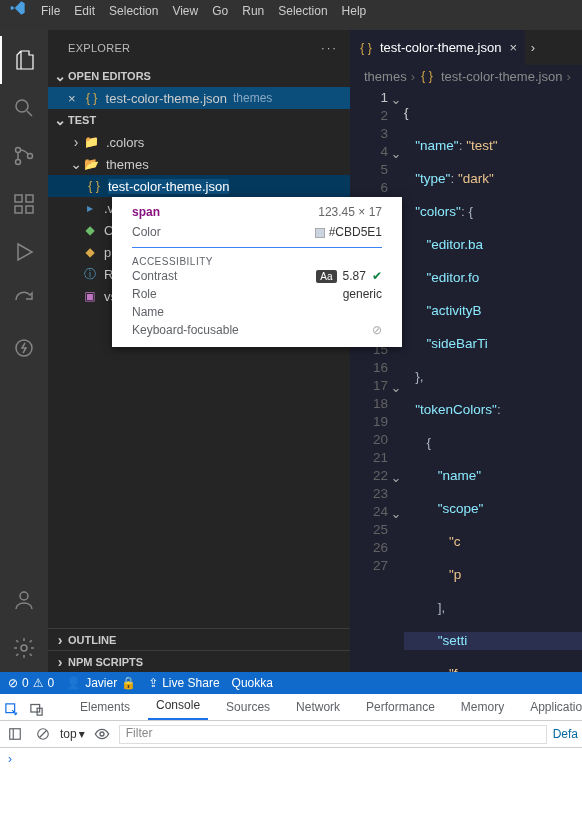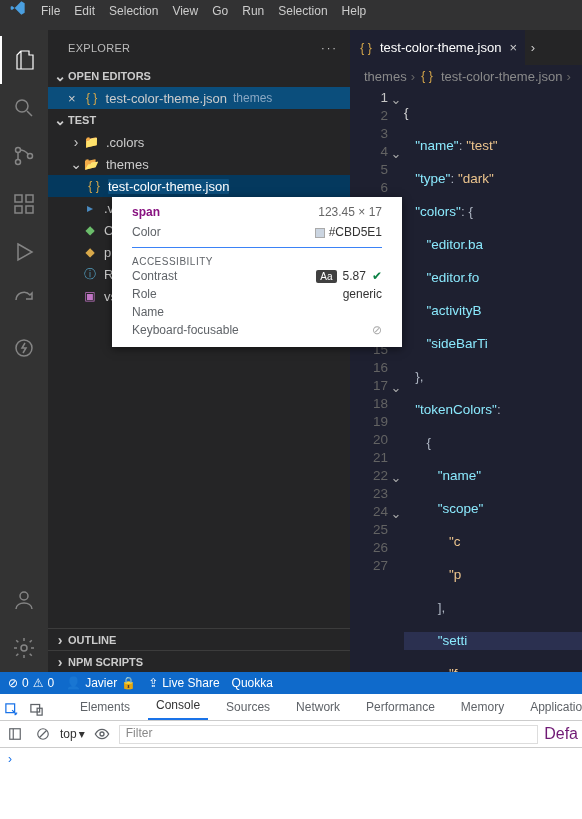--- a/index.html
+++ b/index.html
@@ -354,21 +354,21 @@
         <span>top</span> 
         <span>▾</span>
       </span>
     <div class="dt-icon">
         <svg width="16" height="16" viewBox="0 0 24 24" fill="none" stroke="currentColor" stroke-width="2">
           <path d="M2 12s4-7 10-7 10 7 10 7-4 7-10 7S2 12 2 12z"></path>
           <circle cx="12" cy="12" r="3"></circle>
         </svg>
       </div>
     <div class="dt-filter">Filter</div>
-    <span style="font-size:16px;color:#701a75">Defa</span>
+    <span style="font-size:12px;color:#0369a1">Defa</span>
   </div>
   <div class="dt-prompt">›</div>
 </div>
 
 <div class="tooltip">
   <div class="tt-head">
     <span class="tt-tag">span</span>
     <span class="tt-dim">123.45 × 17</span>
   </div>
   <div class="tt-row">

